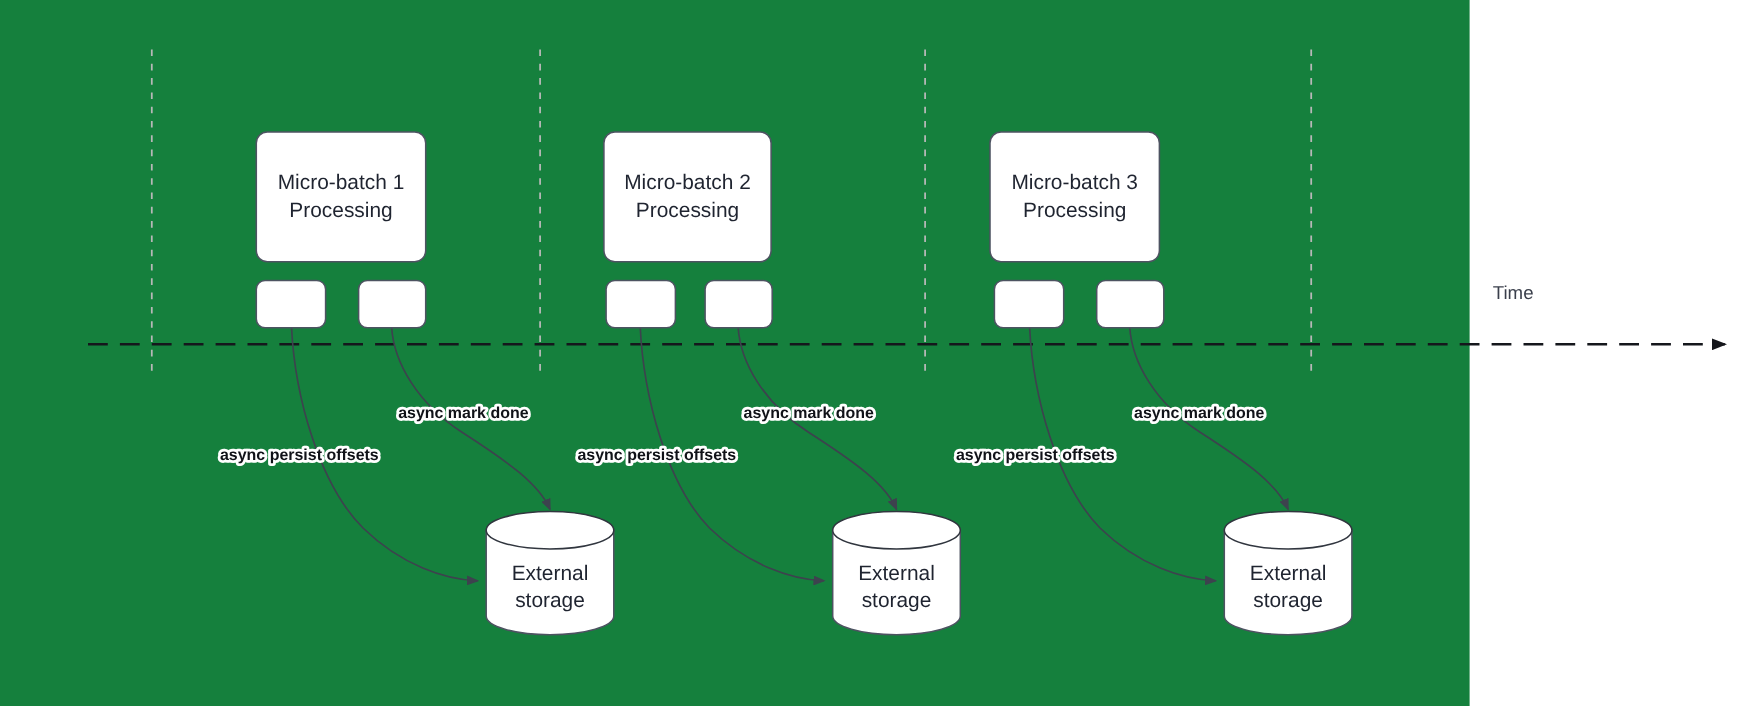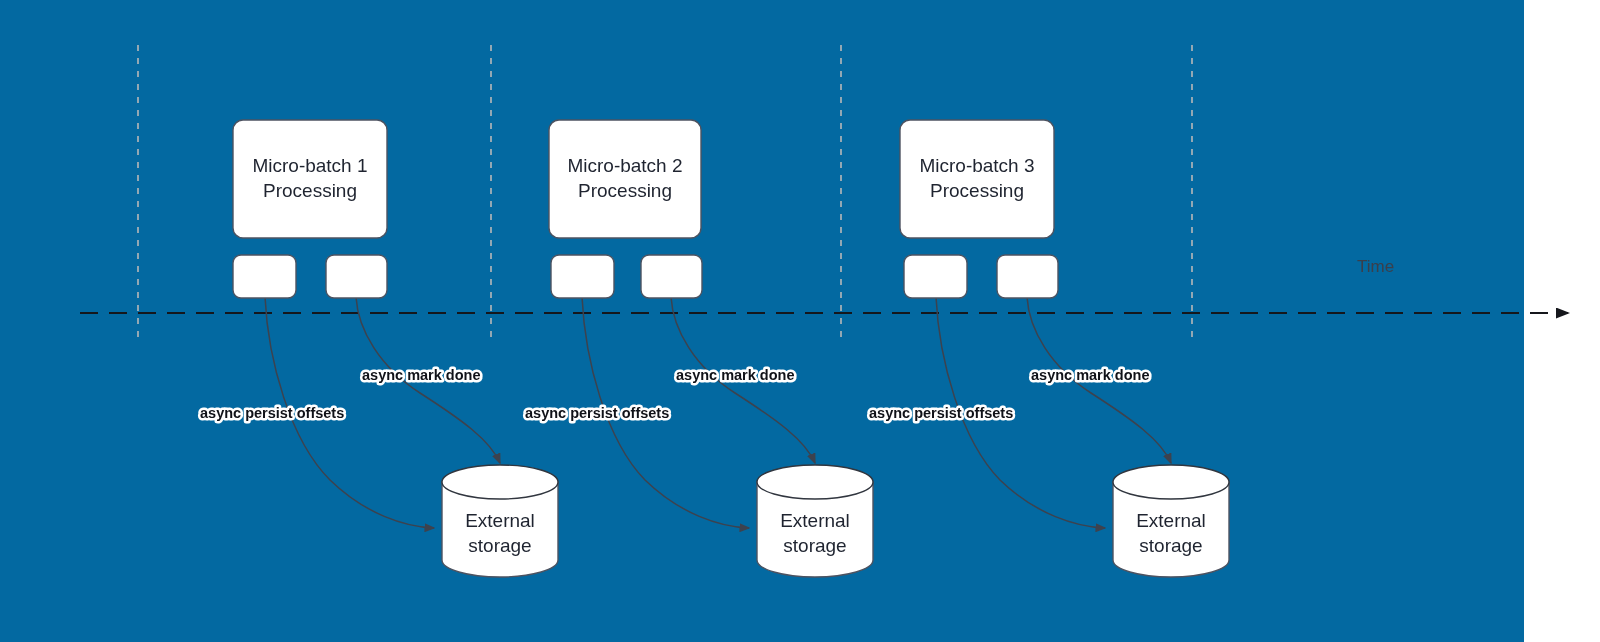--- a/index.html
+++ b/index.html
@@ -8,23 +8,23 @@
     background: #ffffff;
   }
   body {
     width: 1600px;
     height: 642px;
     font-family: "Liberation Sans", sans-serif;
     overflow: hidden;
   }
   #diagram-root {
     position: relative;
-    width: 1524px;
+    width: 1336px;
     height: 642px;
-    background: #0369a1;
+    background: #15803d;
   }
   svg.layer {
     position: absolute;
     top: 0;
     left: 0;
     width: 1600px;
     height: 642px;
   }
   .node-text {
     font-family: "Liberation Sans", sans-serif;

